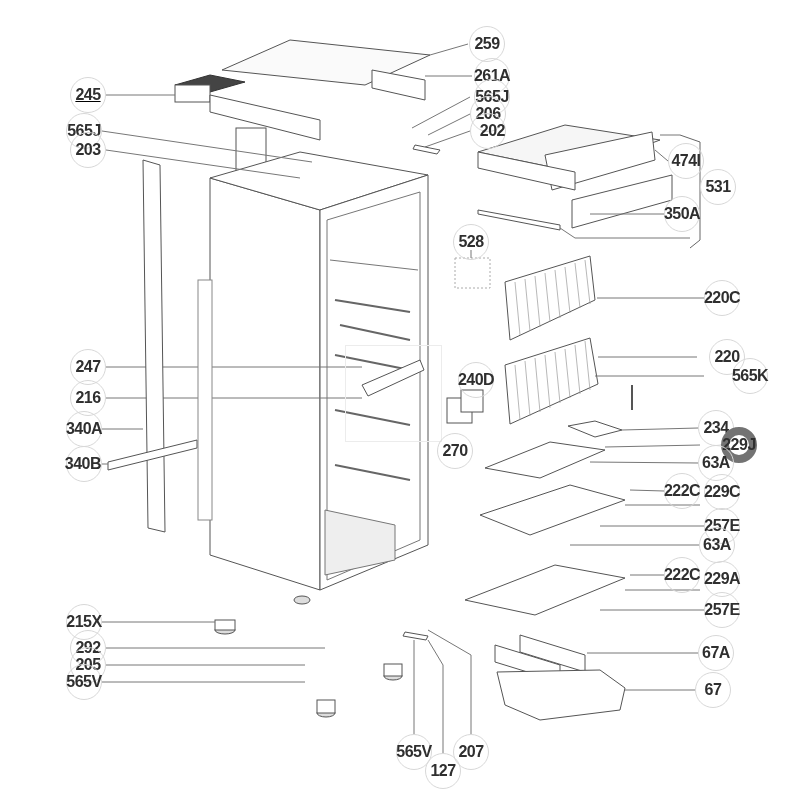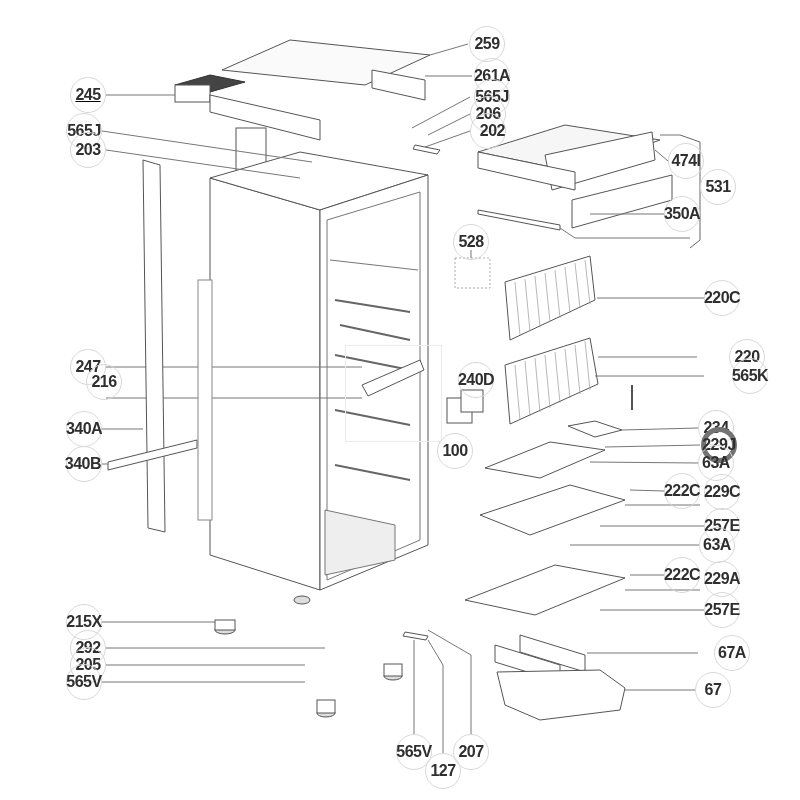--- a/index.html
+++ b/index.html
@@ -5,21 +5,21 @@
     html, body { margin: 0; padding: 0; background: #ffffff; }
     body { width: 800px; height: 800px; position: relative; overflow: hidden;
            font-family: "Liberation Sans", sans-serif; }
     #stage { position: absolute; left: 0; top: 0; width: 800px; height: 623px; }
     svg.art { position: absolute; left: 0; top: 0; width: 800px; height: 800px; }
     .callout { position: absolute; width: 36px; height: 36px; border-radius: 50%;
                border: 1px solid #d8d8d8; box-sizing: border-box;
                display: flex; align-items: center; justify-content: center; }
     .callout span { font-weight: bold; font-size: 16px; color: #2f2f2f; letter-spacing: -0.5px;
                     white-space: nowrap; font-family: "Liberation Sans", sans-serif; }
-    .callout.hl { border: 5px solid #737373; }
+    .callout.hl { border: 8px solid #737373; margin-left: 20px; }
     .watermark { position: absolute; left: 345px; top: 345px; width: 95px; height: 95px;
                  border: 1px solid #ececec; }
   </style>
 </head>
 <body>
 
 <div id="stage">
   <svg class="art" viewBox="0 0 800 800" fill="none" stroke="#555" stroke-width="1">
 
     <polygon points="222,70 290,40 430,55 365,85" fill="#fafafa" stroke="#555"></polygon>
@@ -196,46 +196,46 @@
       </div>
       <div class="callout" style="left: 664px; top: 196px;">
         <span>350A</span>
       </div>
       <div class="callout" style="left: 453px; top: 224px;">
         <span>528</span>
       </div>
       <div class="callout" style="left: 704px; top: 280px;">
         <span>220C</span>
       </div>
-      <div class="callout" style="left: 729px; top: 339px; text-align: center;">
+      <div class="callout" style="left: 709px; top: 339px; text-align: center;">
         <span>220</span>
       </div>
       <div class="callout" style="left: 70px; top: 349px;">
         <span>247</span>
       </div>
       <div class="callout" style="left: 732px; top: 358px;">
         <span>565K</span>
       </div>
       <div class="callout" style="left: 458px; top: 362px;">
         <span>240D</span>
       </div>
-      <div class="callout" style="left: 70px; top: 364px; margin-left: 16px;">
+      <div class="callout" style="left: 70px; top: 380px;">
         <span>216</span>
       </div>
       <div class="callout" style="left: 66px; top: 411px;">
         <span>340A</span>
       </div>
       <div class="callout" style="left: 698px; top: 410px;">
         <span>234</span>
       </div>
       <div class="callout hl" style="left: 701px; top: 427px;">
         <span>229J</span>
       </div>
       <div class="callout" style="left: 437px; top: 433px;">
-        <span>100</span>
+        <span>270</span>
       </div>
       <div class="callout" style="left: 698px; top: 445px;">
         <span>63A</span>
       </div>
       <div class="callout" style="left: 66px; top: 446px; justify-content: flex-end;">
         <span>340B</span>
       </div>
       <div class="callout" style="left: 664px; top: 473px;">
         <span>222C</span>
       </div>
@@ -256,21 +256,21 @@
       </div>
       <div class="callout" style="left: 704px; top: 592px;">
         <span>257E</span>
       </div>
       <div class="callout" style="left: 66px; top: 604px;">
         <span>215X</span>
       </div>
       <div class="callout" style="left: 70px; top: 630px;">
         <span>292</span>
       </div>
-      <div class="callout" style="left: 698px; top: 635px; margin-left: 16px;">
+      <div class="callout" style="left: 698px; top: 635px;">
         <span>67A</span>
       </div>
       <div class="callout" style="left: 70px; top: 647px;">
         <span>205</span>
       </div>
       <div class="callout" style="left: 66px; top: 664px;">
         <span>565V</span>
       </div>
       <div class="callout" style="left: 695px; top: 672px;">
         <span>67</span>

